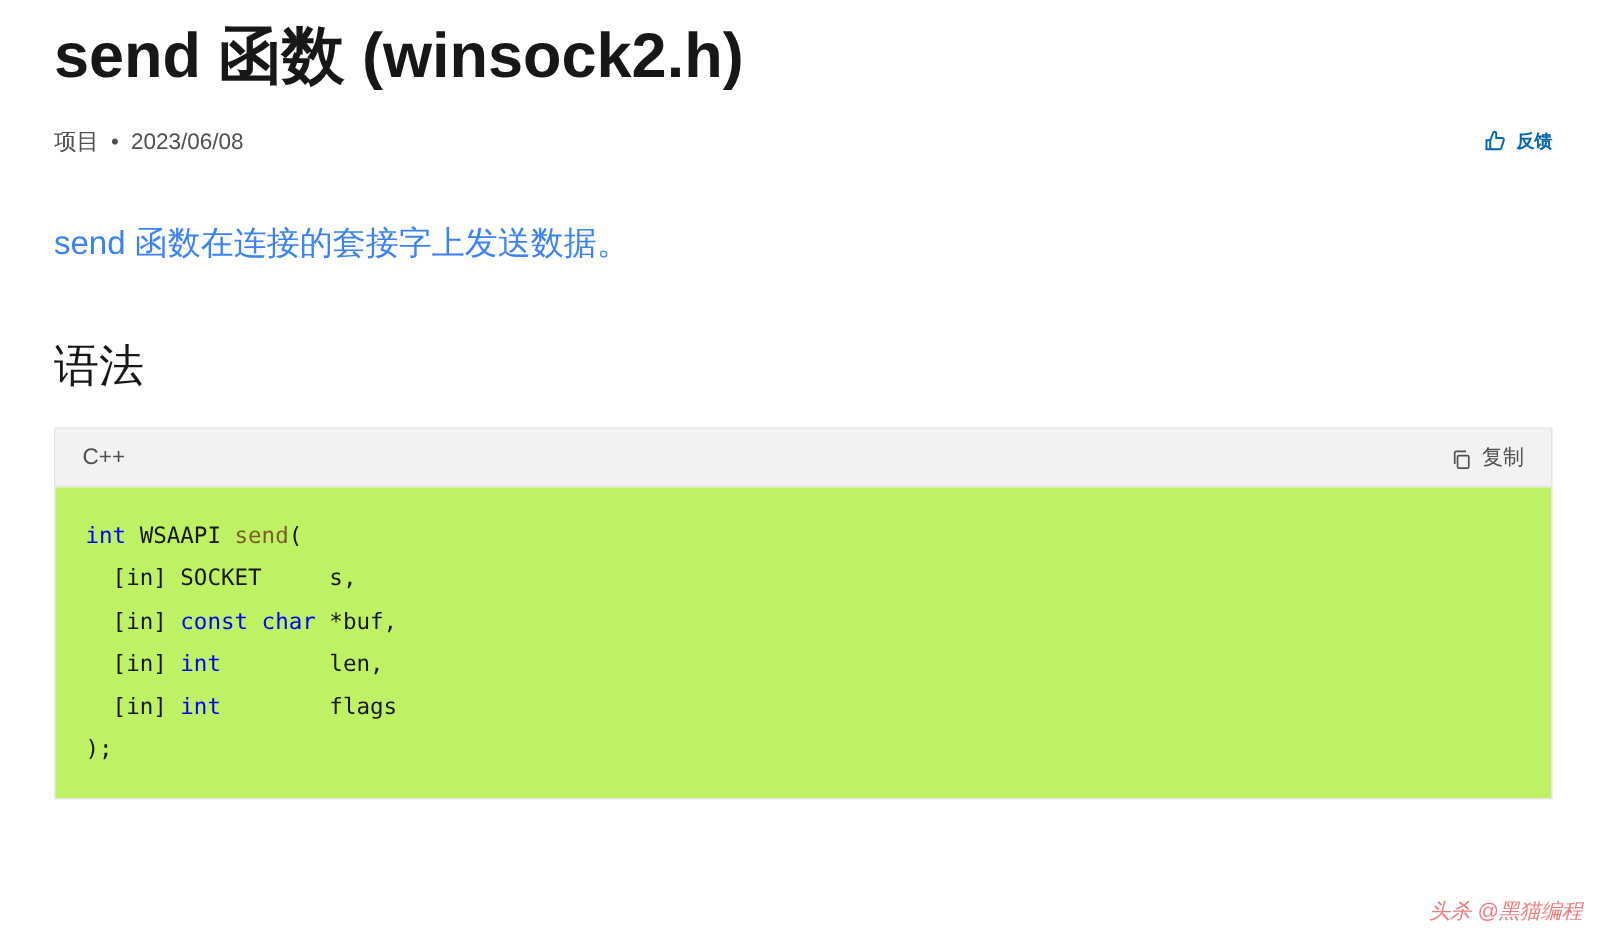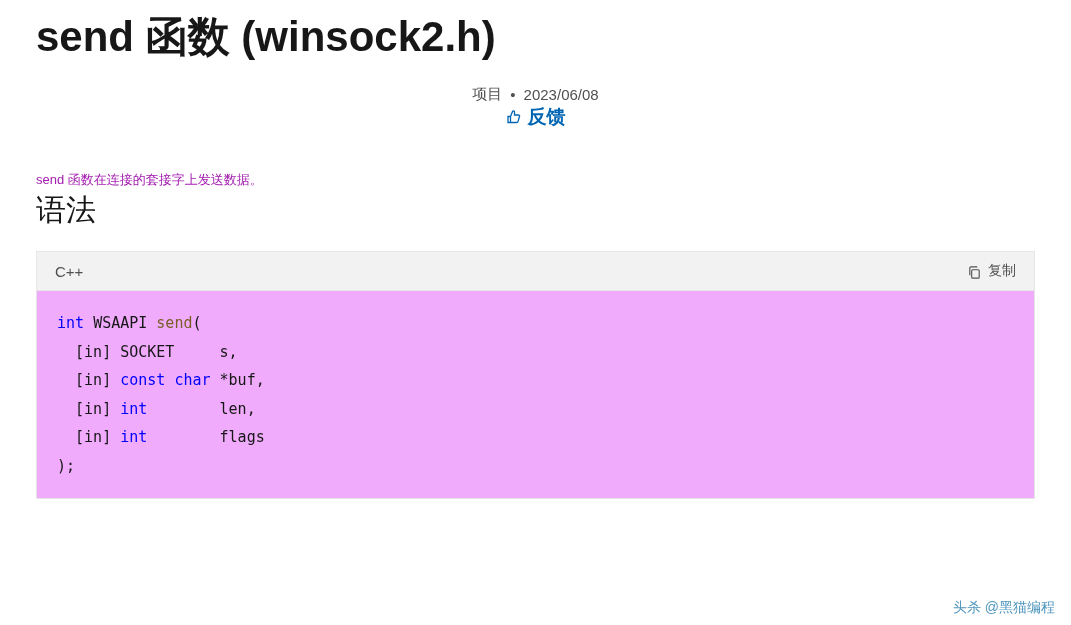--- a/index.html
+++ b/index.html
@@ -17,39 +17,39 @@
       margin-top: 10px;
       margin-bottom: 20px;
     }
     .meta-row {
       display: flex;
       justify-content: space-between;
       align-items: center;
       font-size: 15px;
       color: #505050;
       margin-bottom: 40px;
-      flex-direction: column;
     }
     .meta-left { display: flex; align-items: center; gap: 8px; }
     .feedback-btn {
       display: flex;
       align-items: center;
       gap: 6px;
       color: #0065b3;
-      font-size: 19px;
+      font-size: 12px;
       font-weight: 600;
       cursor: pointer;
       border: none;
       background: none;
     }
     .feedback-btn svg { width: 16px; height: 16px; }
     .description {
-      font-size: 13px;
-      color: #a21caf;
+      font-size: 22px;
+      color: #3b82f6;
       line-height: 1.6;
+      margin-bottom: 45px;
     }
     .section-heading {
       font-size: 30px;
       font-weight: 400;
       margin-bottom: 20px;
     }
     .code-block {
       border: 1px solid #e6e6e6;
       font-family: Consolas, "Courier New", monospace;
     }
@@ -72,31 +72,32 @@
       border: none;
       color: #505050;
       font-size: 14px;
       cursor: pointer;
     }
     .copy-btn svg { width: 15px; height: 15px; }
     .code-body {
       padding: 18px 20px;
       font-size: 15px;
       line-height: 1.9;
-      background: #f0abfc;
+      background: #bef264;
     }
     .kw { color: #0000ff; }
     .fn { color: #795e26; }
     .watermark {
       position: fixed;
       bottom: 8px;
       right: 16px;
       font-size: 14px;
-      color: #0369a1;
+      color: #ef4444;
       opacity: 0.7;
+      font-style: italic;
     }
   </style>
 </head>
 <body>
 
 <h1 class="page-title">send 函数 (winsock2.h)</h1>
 
 <div class="meta-row">
   <div class="meta-left">
     <span>项目</span>

